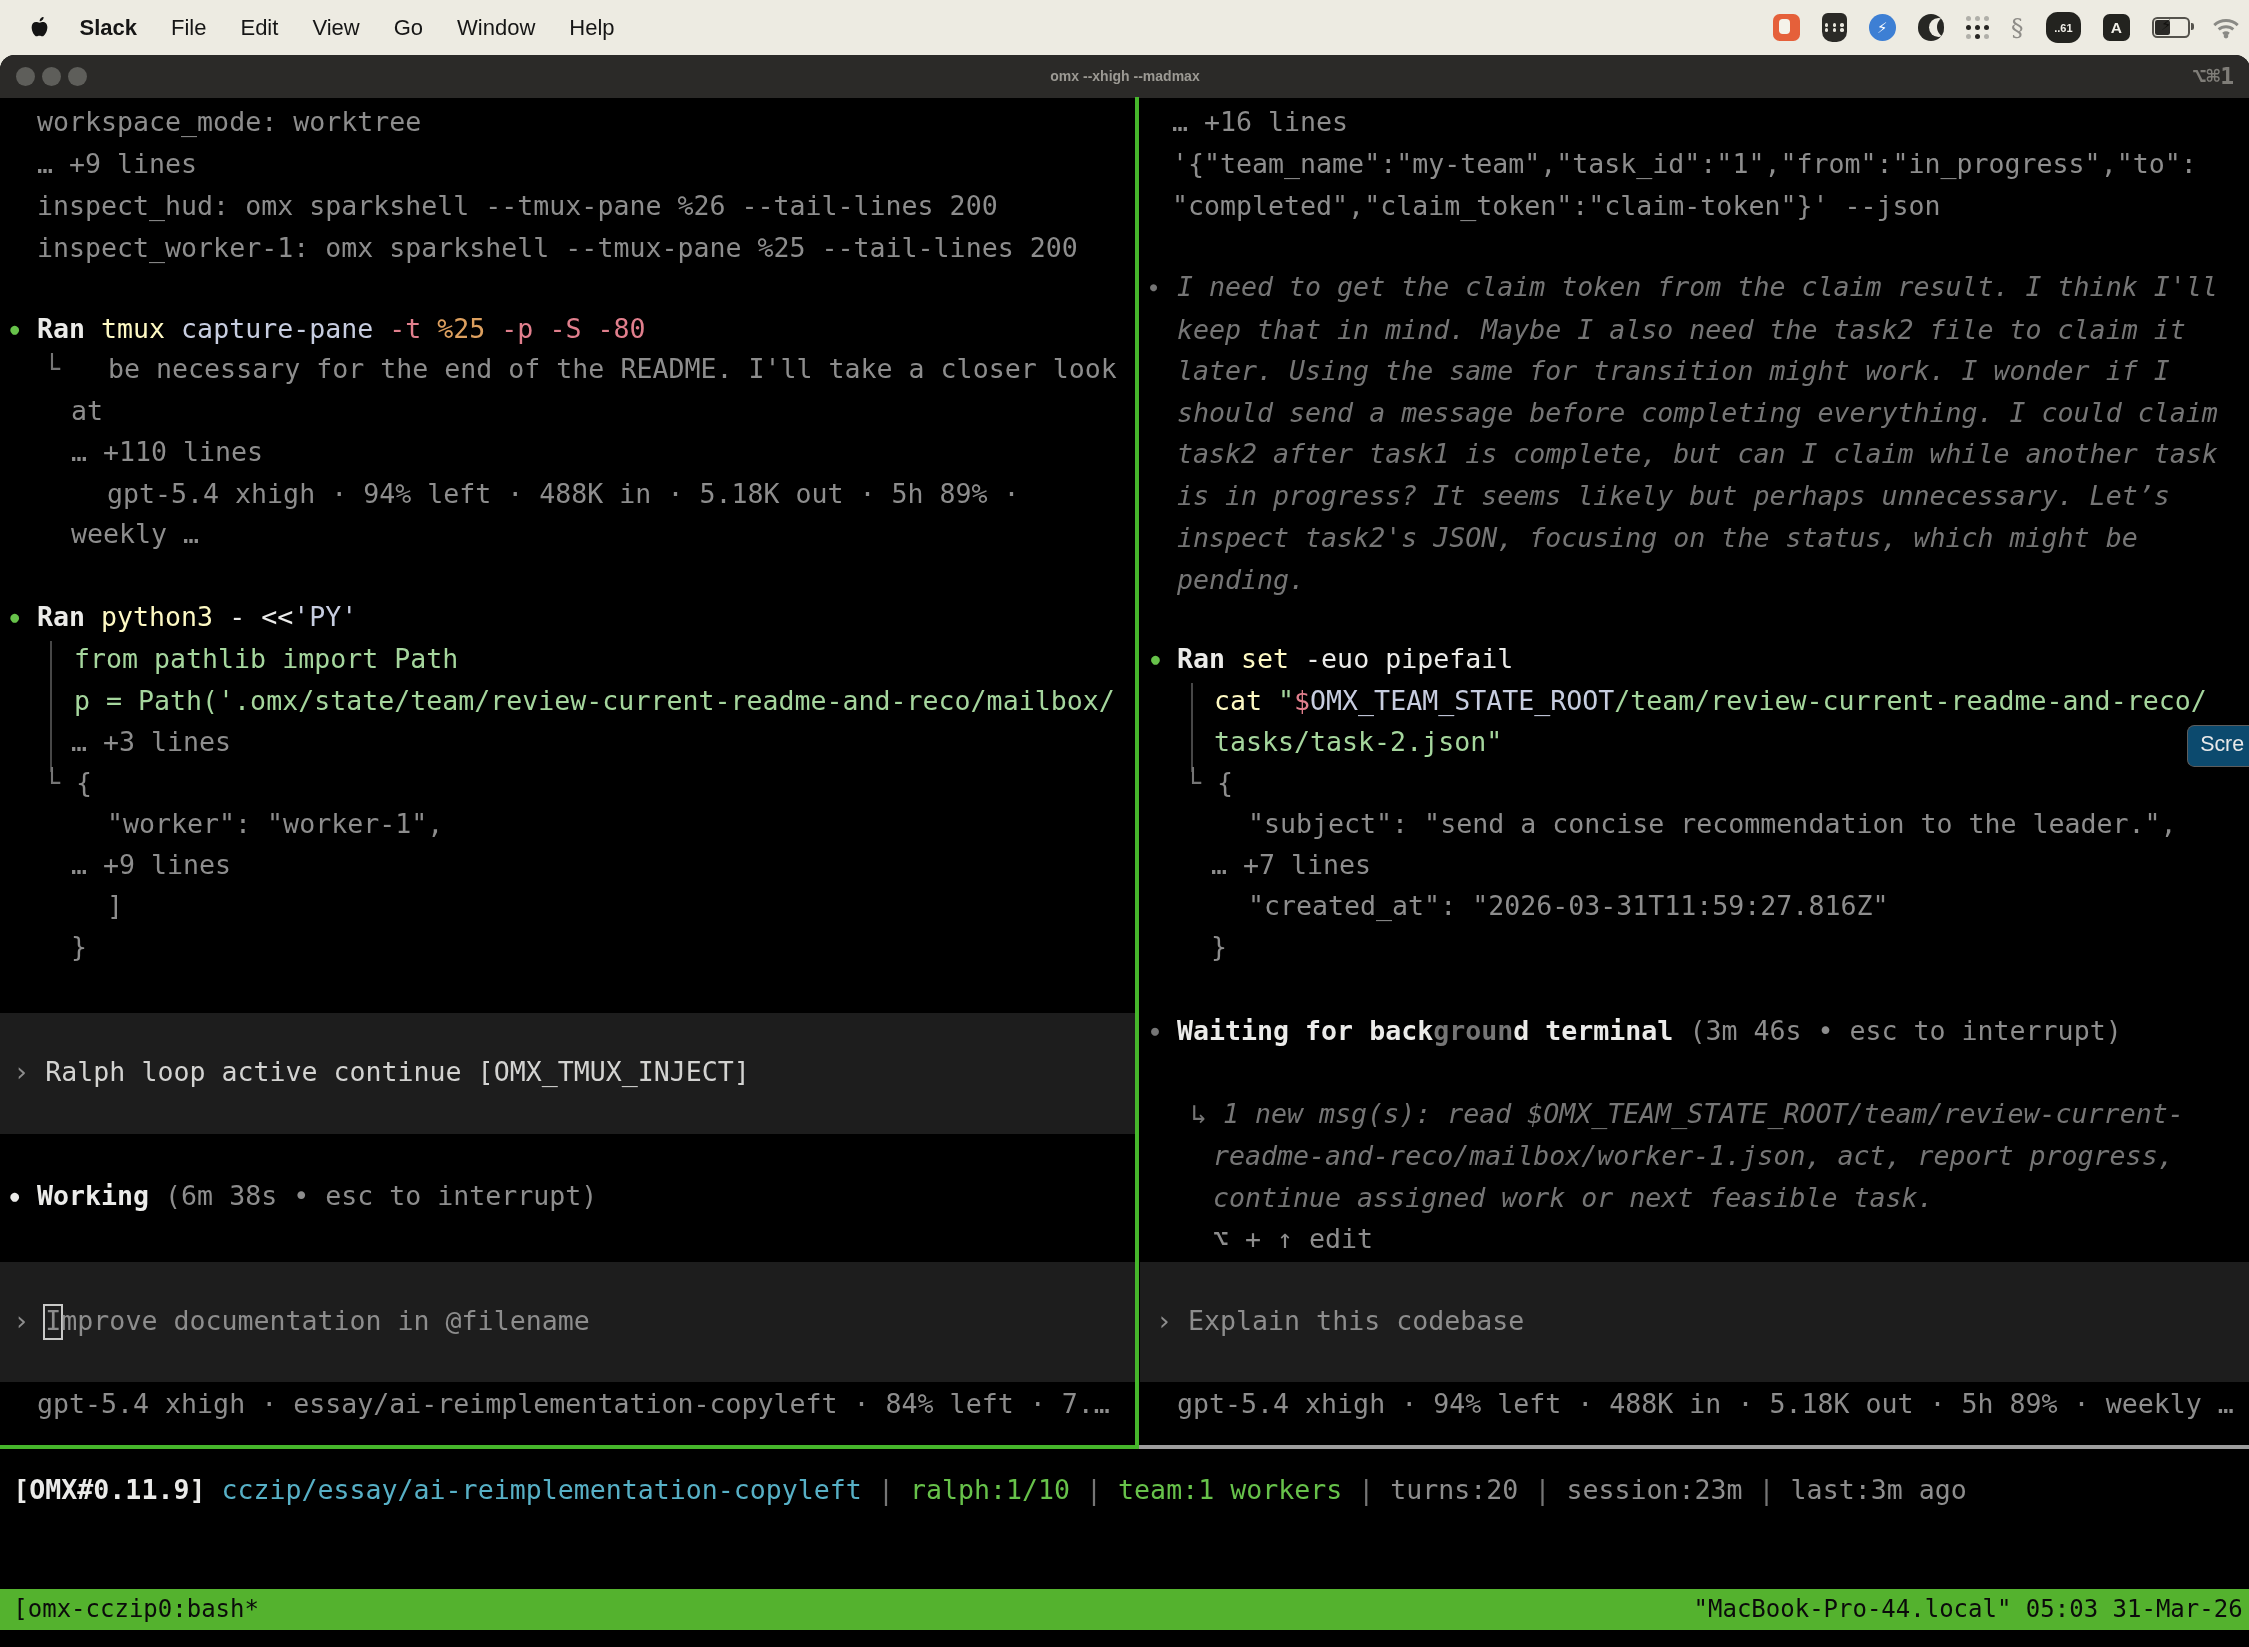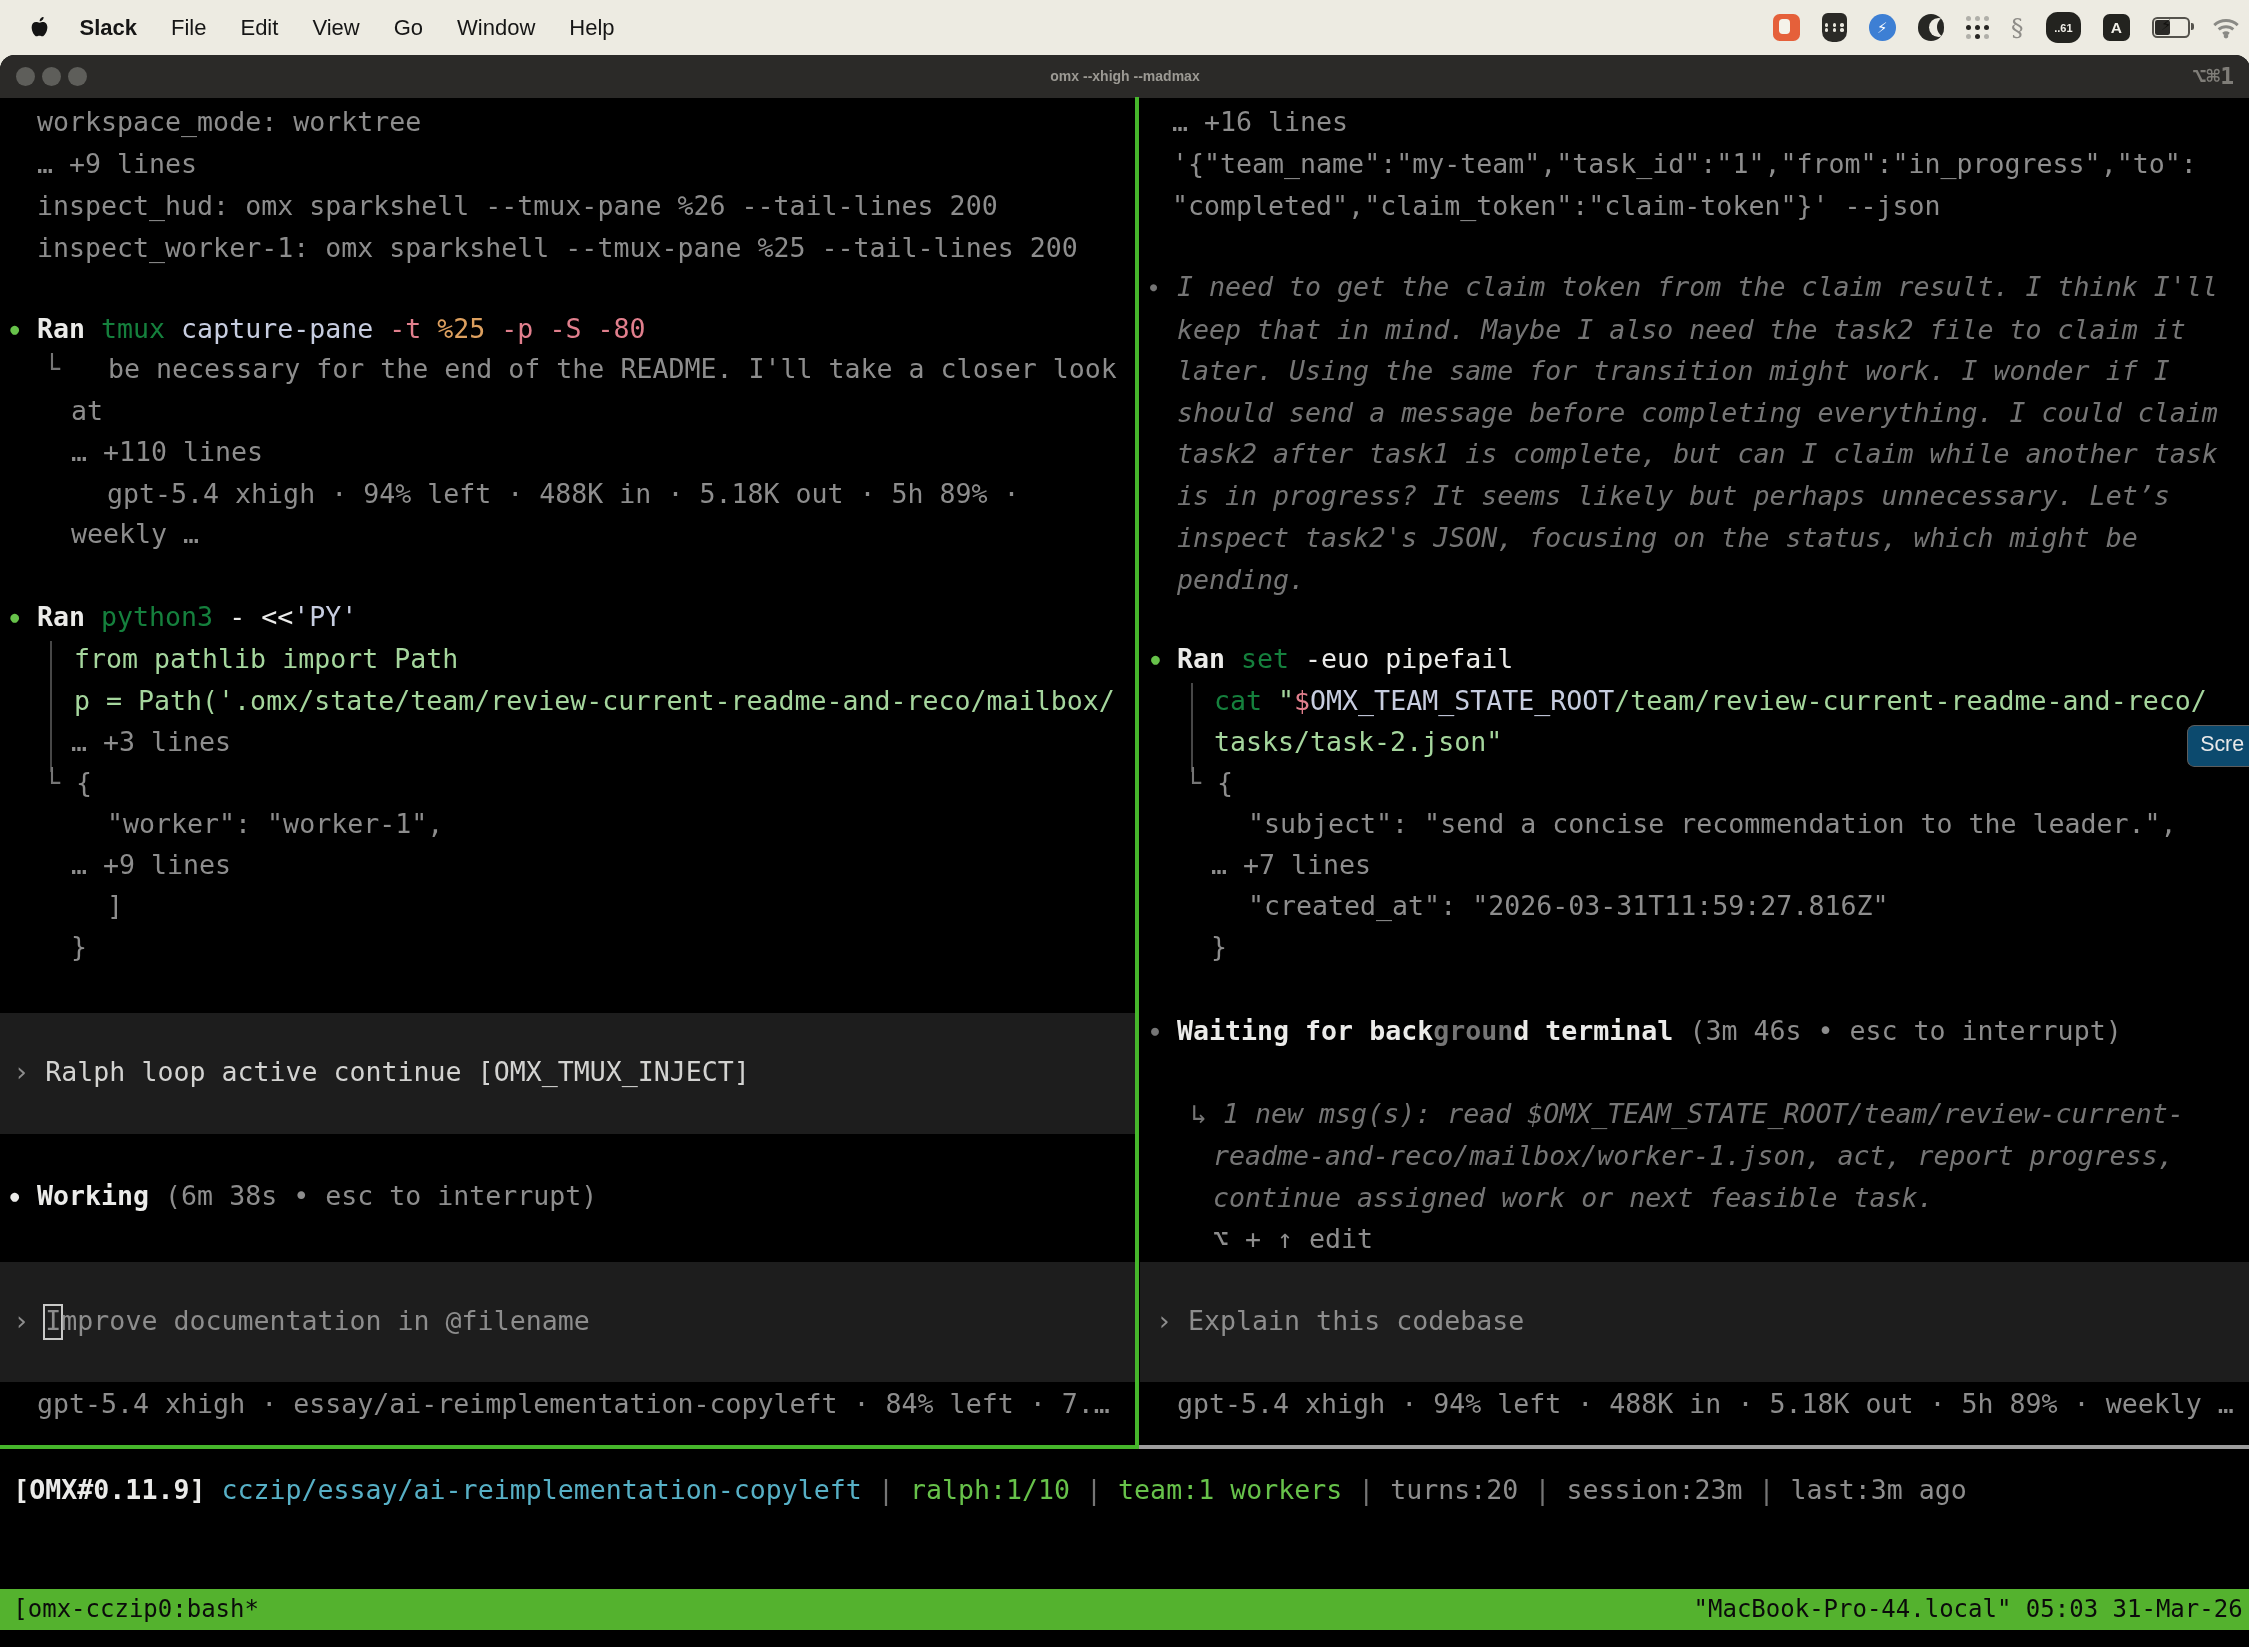--- a/index.html
+++ b/index.html
@@ -58,21 +58,21 @@
   .hgray{position:absolute;left:1139px;top:1445px;width:1111px;height:3.7px;background:#9e9e9e;}
   .conn{position:absolute;width:2.2px;background:#474747;}
   .connL{left:50px;top:641px;height:131px;}
   .connR{left:1191px;top:683px;height:89px;}
   .cursor{position:absolute;left:43px;top:1304px;width:16px;height:32px;border:2.2px solid #c9c9c7;}
 
   .tline{position:absolute;white-space:pre;font-size:26.6px;line-height:42px;height:42px;}
   .mark{position:absolute;white-space:pre;line-height:42px;height:42px;display:flex;align-items:center;}
   .b{font-weight:700;} .i{font-style:italic;}
   .c-gray{color:#8d8d8d;} .c-dim{color:#757575;} .c-lgray{color:#d3d3d1;}
-  .c-white{color:#ebebe9;} .c-blue{color:#15803d;} .c-lav{color:#c7cde0;}
+  .c-white{color:#ebebe9;} .c-blue{color:#fef9c3;} .c-lav{color:#c7cde0;}
   .c-green{color:#a5d69d;} .c-bgreen{color:#67c24a;} .c-cyan{color:#57b0c6;}
   .c-pink{color:#e17f8d;} .c-orange{color:#dda05f;}
 
   .screbtn{position:absolute;right:0;top:725px;height:40px;background:#0c4a6e;
            border:1.5px solid #5d5d5d;border-right:none;border-radius:7.4px 0 0 7.4px;
            color:#e9e9e9;font-size:21.4px;line-height:37px;padding:0 5.9px 0 11.8px;z-index:4;
            font-family:"Liberation Sans",sans-serif;}
 
   .tmuxbar{position:absolute;left:0;top:1589px;width:2250px;height:41px;background:#54b22e;
            color:#0b0b0b;font-size:24px;line-height:41px;z-index:4;}

